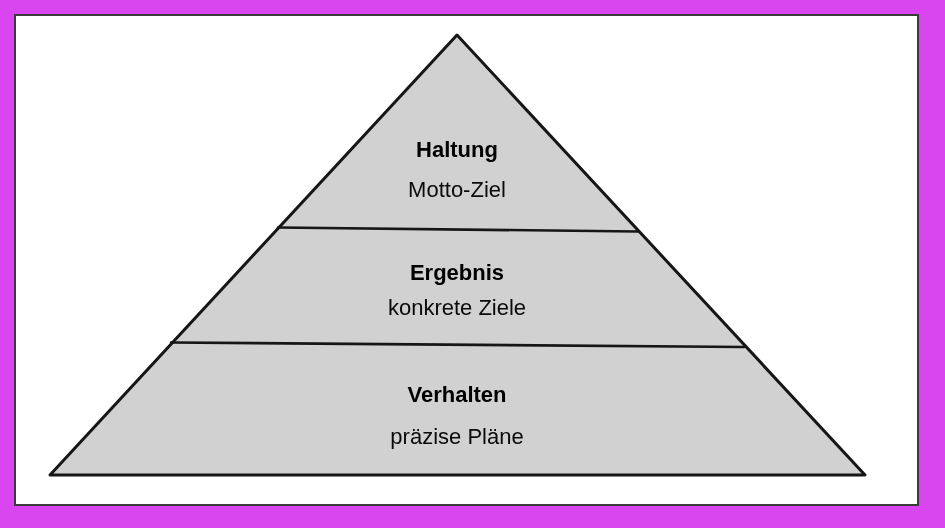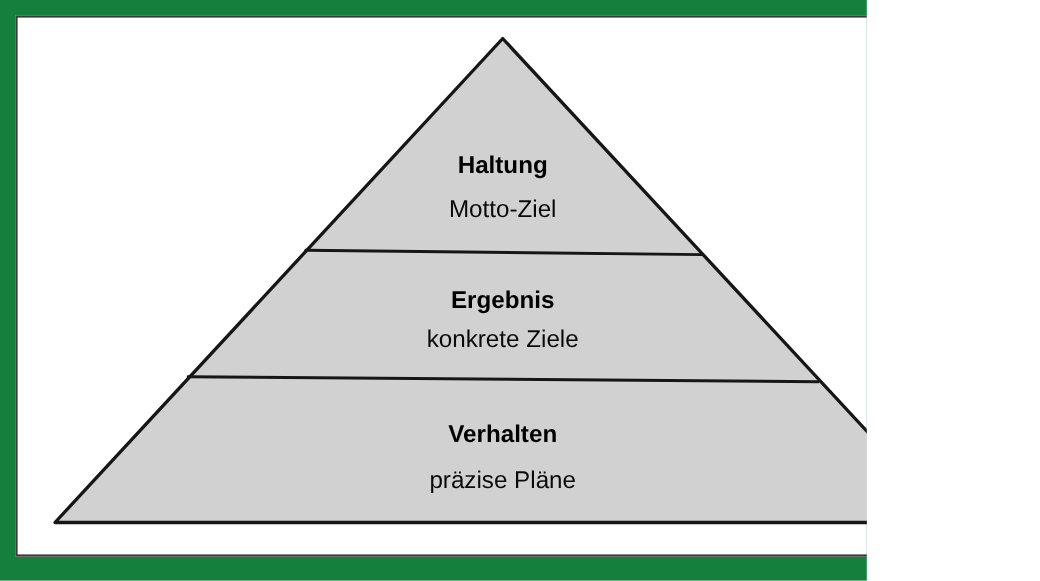--- a/index.html
+++ b/index.html
@@ -2,23 +2,23 @@
 <html><head>
 <meta charset="utf-8">
 <style>
   html, body {
     margin: 0;
     padding: 0;
     background: #ffffff;
   }
   .canvas {
     position: relative;
-    width: 788px;
+    width: 945px;
     height: 528px;
-    background: #15803d;
+    background: #d946ef;
     overflow: hidden;
     font-family: "Liberation Sans", sans-serif;
   }
   .frame {
     position: absolute;
     left: 14px;
     top: 14px;
     width: 905px;
     height: 492px;
     border: 2px solid #3a3a3a;

